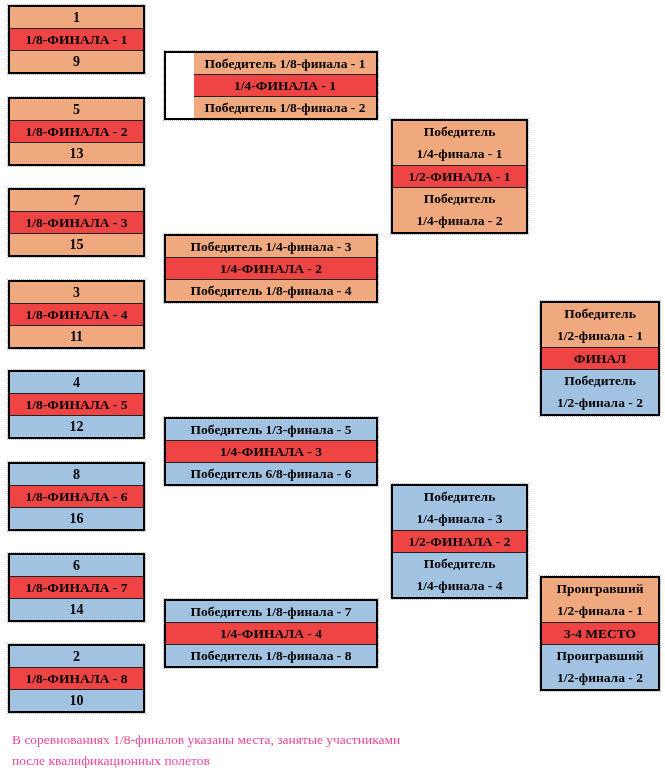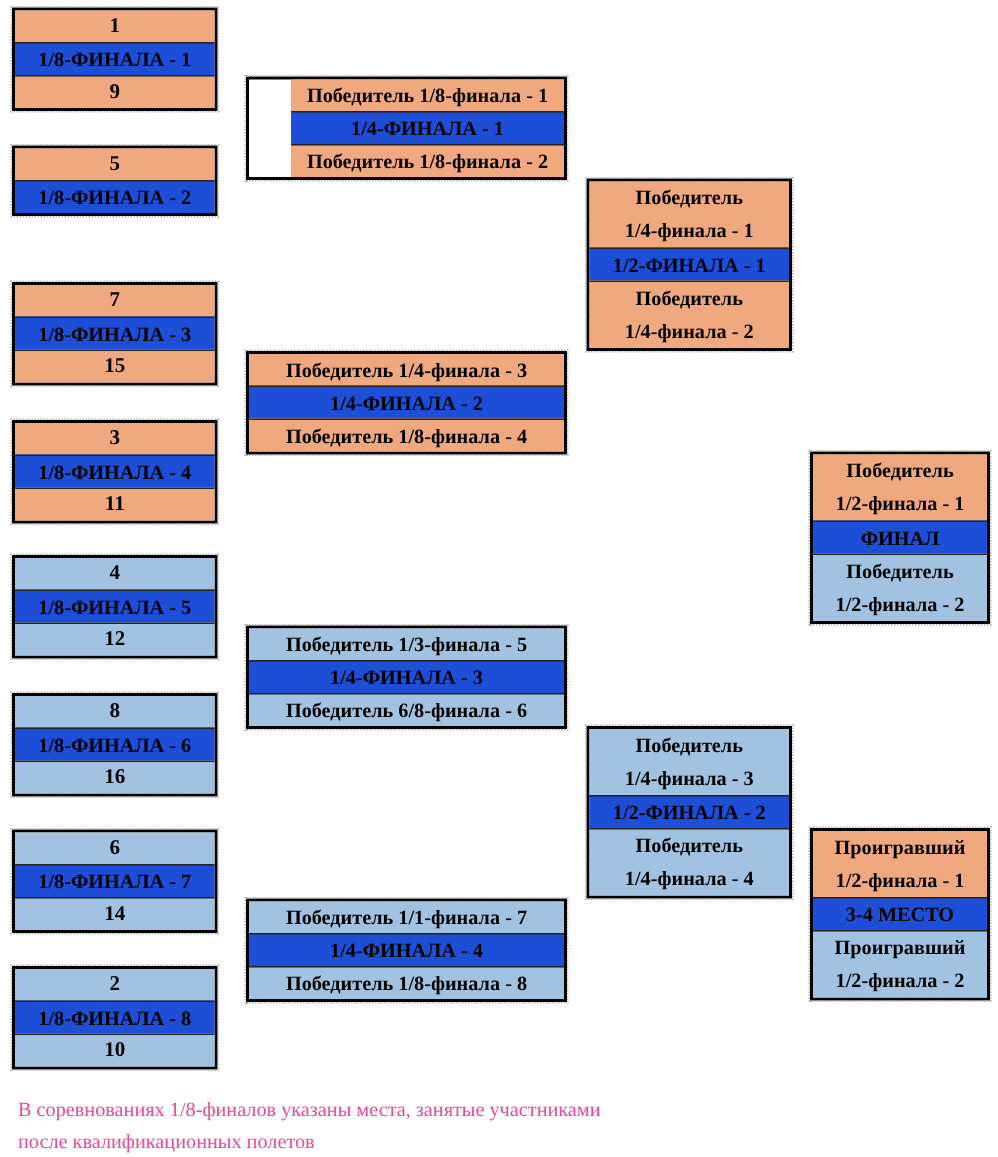--- a/index.html
+++ b/index.html
@@ -26,21 +26,21 @@
     overflow: hidden;
     white-space: nowrap;
   }
   .row + .row { border-top: 1px solid #222222; }
   .single { height: 21px; line-height: 21px; }
   .double { height: 44px; }
   .double .line { height: 22px; line-height: 22px; }
   .num { font-size: 14px; }
   .orange { background: #F0A87E; }
   .blue   { background: #A1C3E1; }
-  .white  { background: #1d4ed8; }
+  .white  { background: #ef4444; }
 
   
   .c1 { left: 8px;   width: 137px; }
   .c2 { left: 164px; width: 214px; }
   .c3 { left: 391px; width: 137px; }
   .c4 { left: 540px; width: 120px; }
 
   .footnote {
     position: absolute;
     left: 12px;
@@ -57,20 +57,21 @@
 <div class="canvas">
 
   <div class="box c1" style="top:5px;">
     <div class="row single num orange">1</div>
     <div class="row single white">1/8-ФИНАЛА - 1</div>
     <div class="row single num orange">9</div>
   </div>
   <div class="box c1" style="top:97px;">
     <div class="row single num orange">5</div>
     <div class="row single white">1/8-ФИНАЛА - 2</div>
+    <div class="row single num orange">13</div>
   </div>
   <div class="box c1" style="top:188px;">
     <div class="row single num orange">7</div>
     <div class="row single white">1/8-ФИНАЛА - 3</div>
     <div class="row single num orange">15</div>
   </div>
   <div class="box c1" style="top:280px;">
     <div class="row single num orange">3</div>
     <div class="row single white">1/8-ФИНАЛА - 4</div>
     <div class="row single num orange">11</div>
@@ -105,21 +106,21 @@
     <div class="row single orange">Победитель 1/4-финала - 3</div>
     <div class="row single white">1/4-ФИНАЛА - 2</div>
     <div class="row single orange">Победитель 1/8-финала - 4</div>
   </div>
   <div class="box c2" style="top:417px;">
     <div class="row single blue">Победитель 1/3-финала - 5</div>
     <div class="row single white">1/4-ФИНАЛА - 3</div>
     <div class="row single blue">Победитель 6/8-финала - 6</div>
   </div>
   <div class="box c2" style="top:599px;">
-    <div class="row single blue">Победитель 1/1-финала - 7</div>
+    <div class="row single blue">Победитель 1/8-финала - 7</div>
     <div class="row single white">1/4-ФИНАЛА - 4</div>
     <div class="row single blue">Победитель 1/8-финала - 8</div>
   </div>
 
   <div class="box c3" style="top:119px;">
     <div class="row double orange">
       <div class="line">Победитель</div>
       <div class="line">1/4-финала - 1</div>
     </div>
     <div class="row single white">1/2-ФИНАЛА - 1</div>
@@ -145,21 +146,21 @@
       <div class="line">Победитель</div>
       <div class="line">1/2-финала - 1</div>
     </div>
     <div class="row single white">ФИНАЛ</div>
     <div class="row double blue">
       <div class="line">Победитель</div>
       <div class="line">1/2-финала - 2</div>
     </div>
   </div>
 
-  <div class="box c4" style="top:552px;">
+  <div class="box c4" style="top:576px;">
     <div class="row double orange">
       <div class="line">Проигравший</div>
       <div class="line">1/2-финала - 1</div>
     </div>
     <div class="row single white">3-4 МЕСТО</div>
     <div class="row double blue">
       <div class="line">Проигравший</div>
       <div class="line">1/2-финала - 2</div>
     </div>
   </div>

